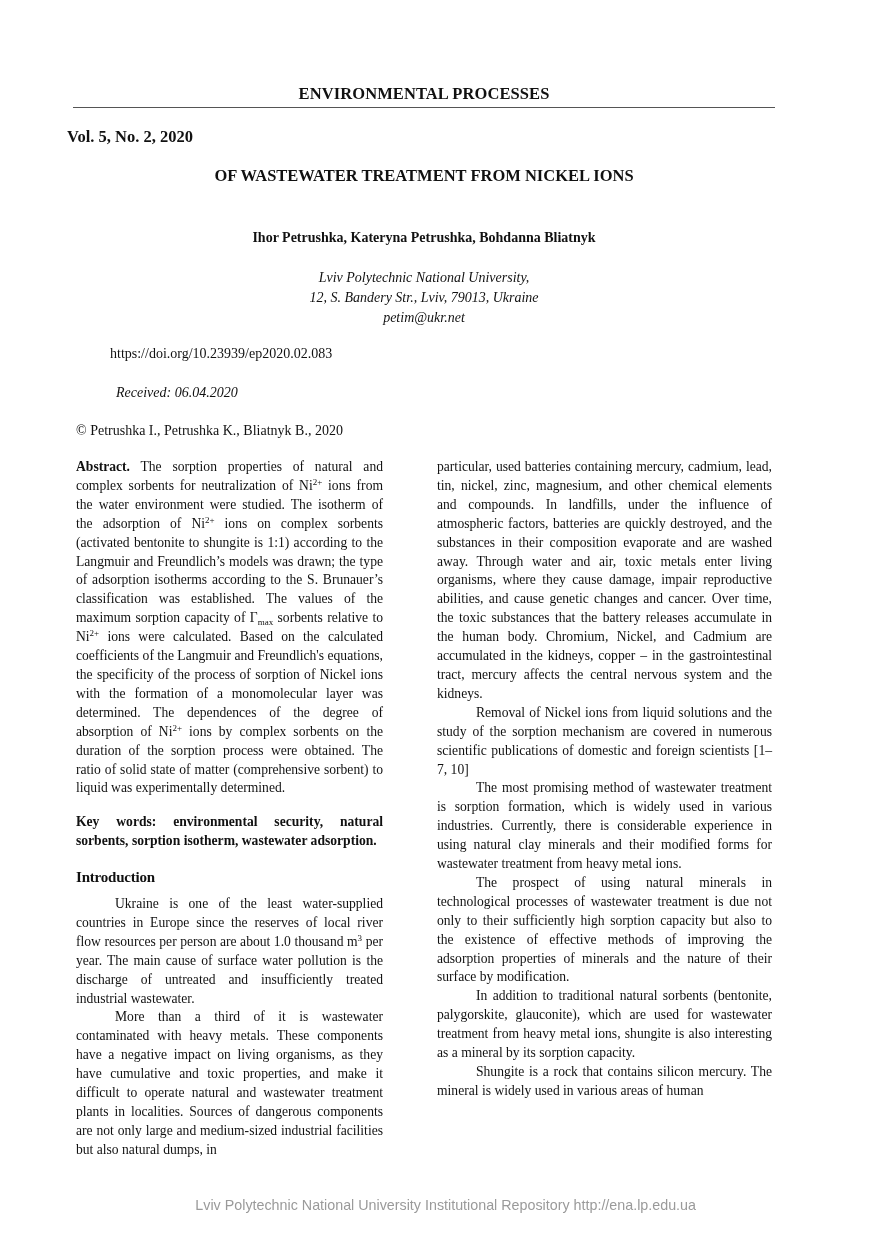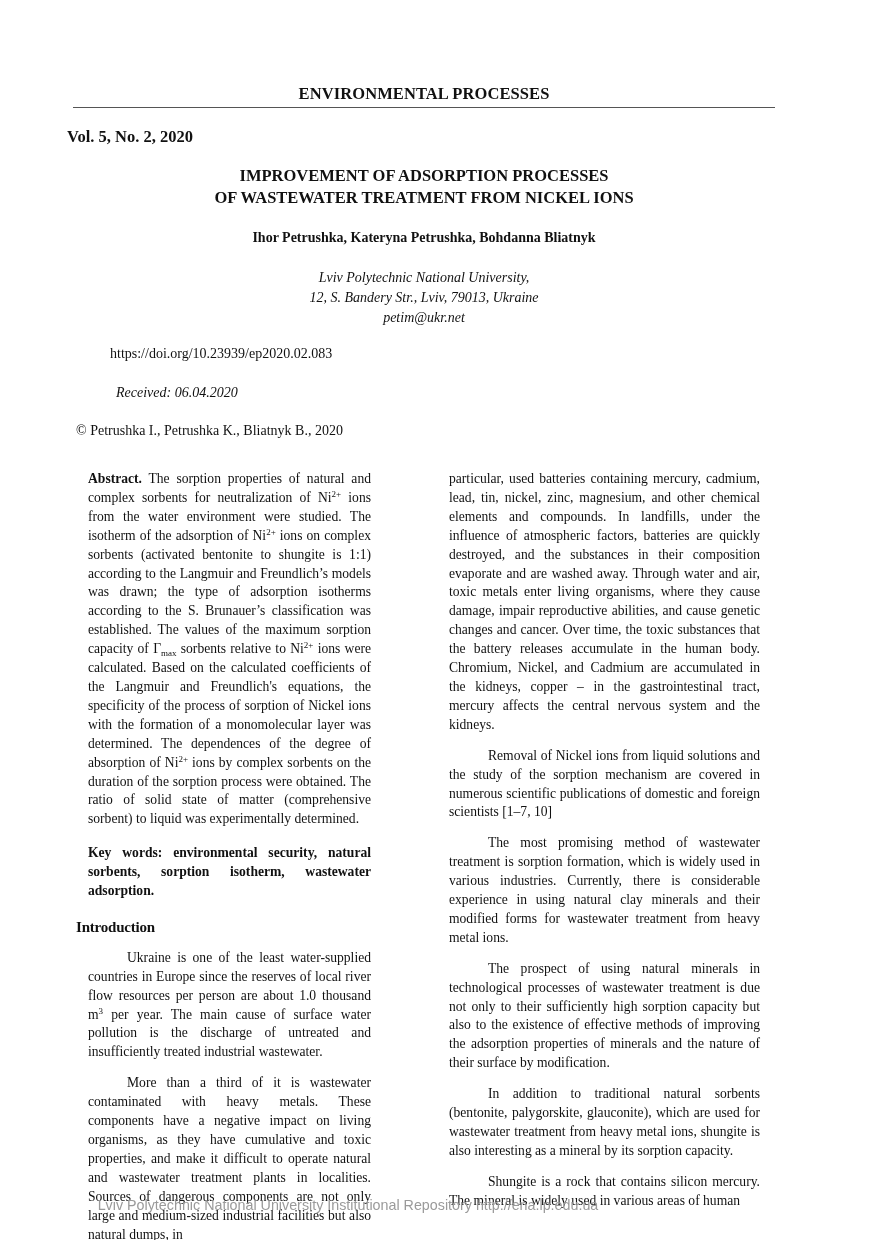--- a/index.html
+++ b/index.html
@@ -17,39 +17,38 @@
   .affil { position: absolute; left: 73px; width: 702px; top: 268px; text-align: center;
            font-style: italic; font-size: 14px; line-height: 20px; }
   .meta { position: absolute; left: 76px; font-size: 14px; }
   .doi { top: 346px; margin-left: 34px; }
   .received { top: 385px; font-style: italic; margin-left: 40px; }
   .copyright { top: 423px; }
   .col { position: absolute; top: 458px; width: 307px; font-size: 13.6px; line-height: 18.9px;
          text-align: justify; hyphens: none; }
   .col.left { left: 76px; }
   .col.right { left: 437px; width: 335px; }
-  .col p { margin: 12px; }
+  .col p { margin: 0; }
   .indent { text-indent: 39px; }
   .kw { margin-top: 15px !important; font-weight: bold; }
   .section { font-weight: bold; font-size: 15px; margin: 17px 0 8px 0 !important;
              text-align: left; letter-spacing: -0.2px; }
   sup { font-size: 9px; vertical-align: 5px; line-height: 0; }
   sub { font-size: 9px; vertical-align: -3px; line-height: 0; }
-  .footer { position: absolute; left: 0; width: 696px; top: 1197px; text-align: center;
+  .footer { position: absolute; left: 0; width: 696px; top: 1197px; text-align: right;
             font-family: "Liberation Sans", "DejaVu Sans", sans-serif; font-size: 14.3px; color: #9a9a9a; }
 </style>
 </head>
 <body>
 
 <div class="journal">ENVIRONMENTAL PROCESSES</div>
 <div class="rule"></div>
 <div class="vol">Vol. 5, No. 2, 2020</div>
 
 <div class="title">
-  <div>IMPROVEMENT OF ADSORPTION PROCESSES</div>
   <div>OF WASTEWATER TREATMENT FROM NICKEL IONS</div>
 </div>
 
 <div class="authors">Ihor Petrushka, Kateryna Petrushka, Bohdanna Bliatnyk</div>
 
 <div class="affil">
   <div>Lviv Polytechnic National University,</div>
   <div>12, S. Bandery Str., Lviv, 79013, Ukraine</div>
   <div>petim@ukr.net</div>
 </div>

